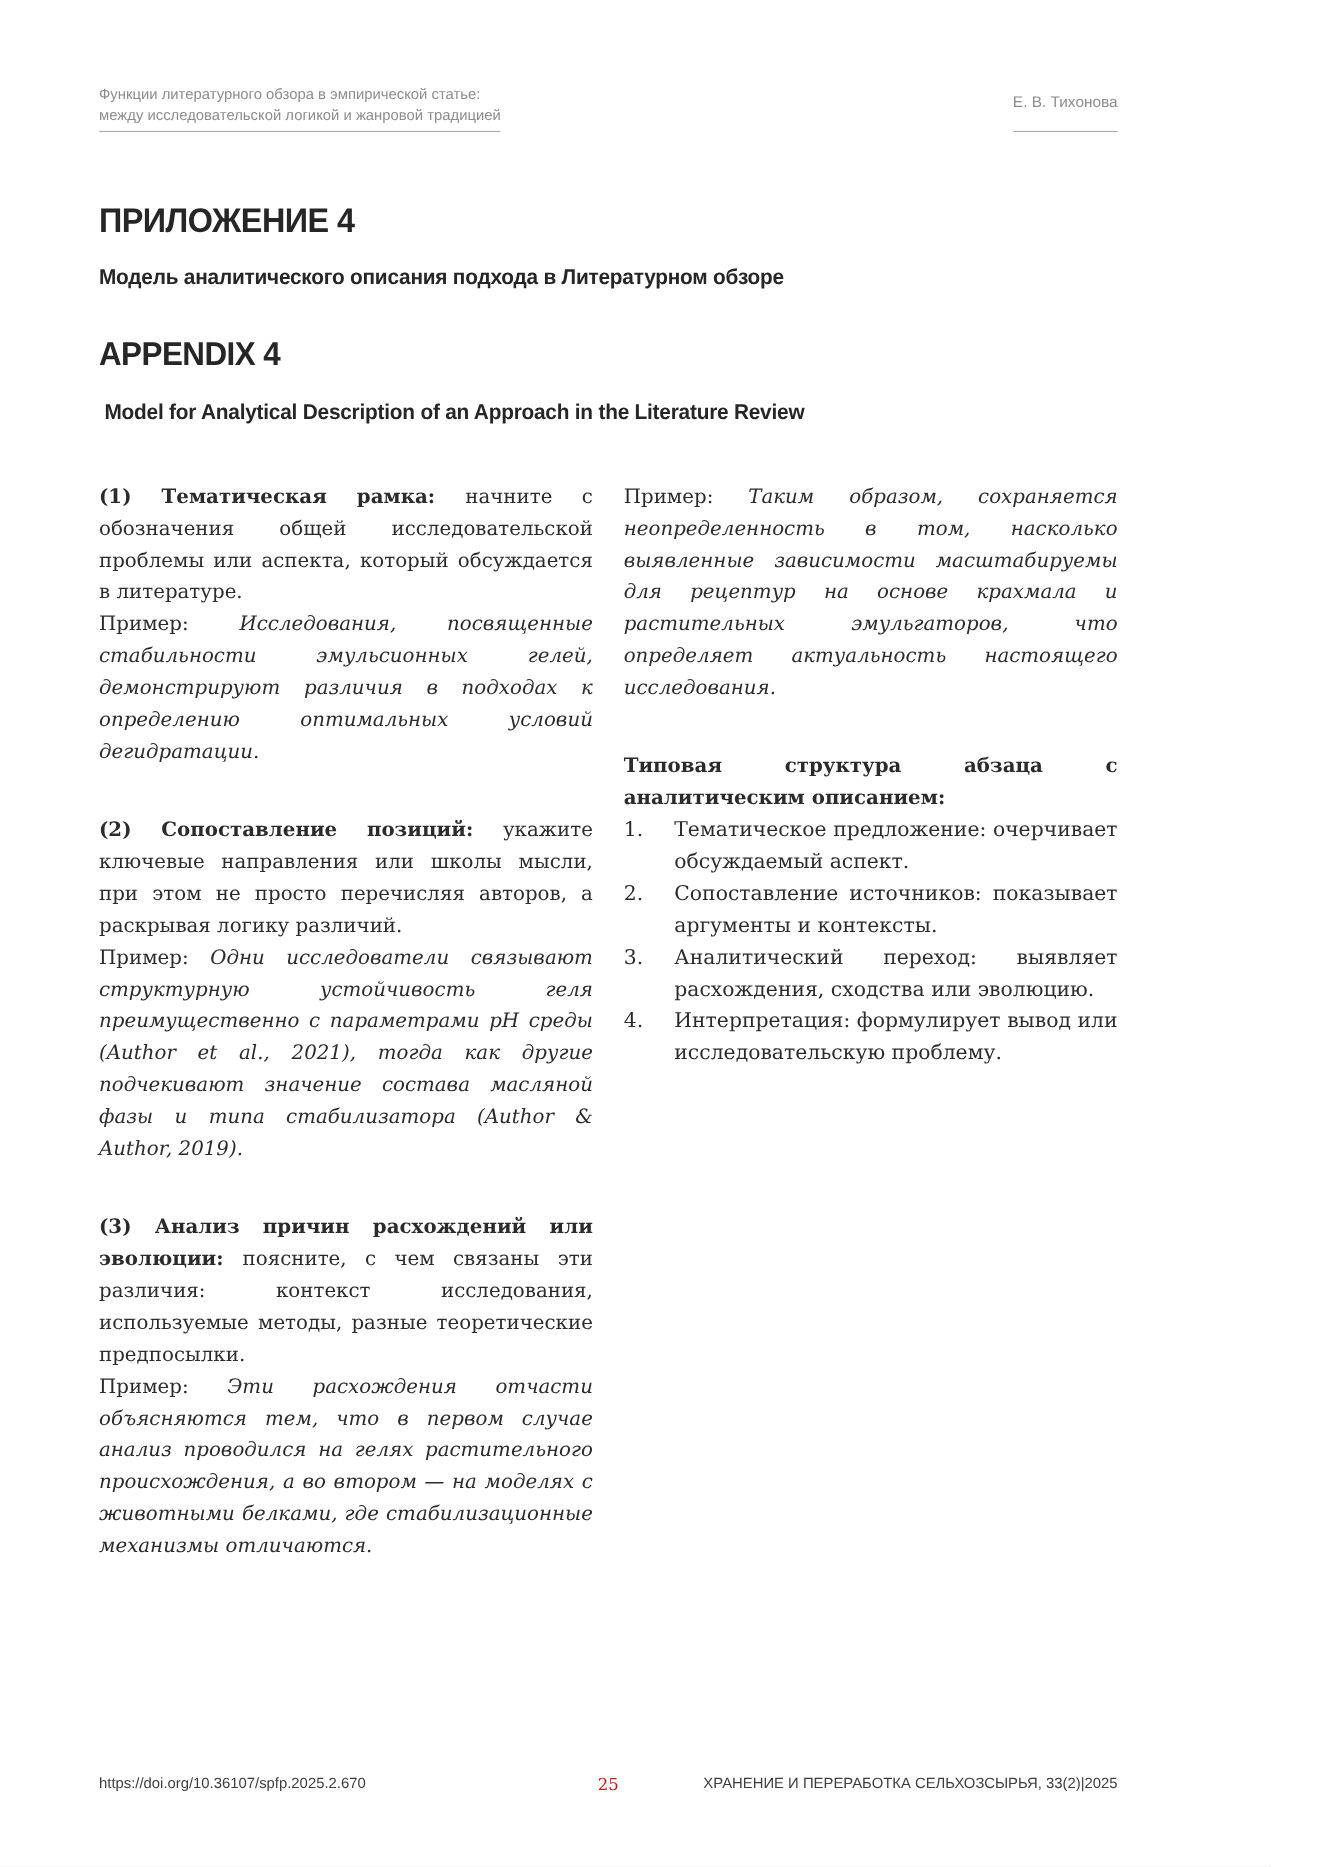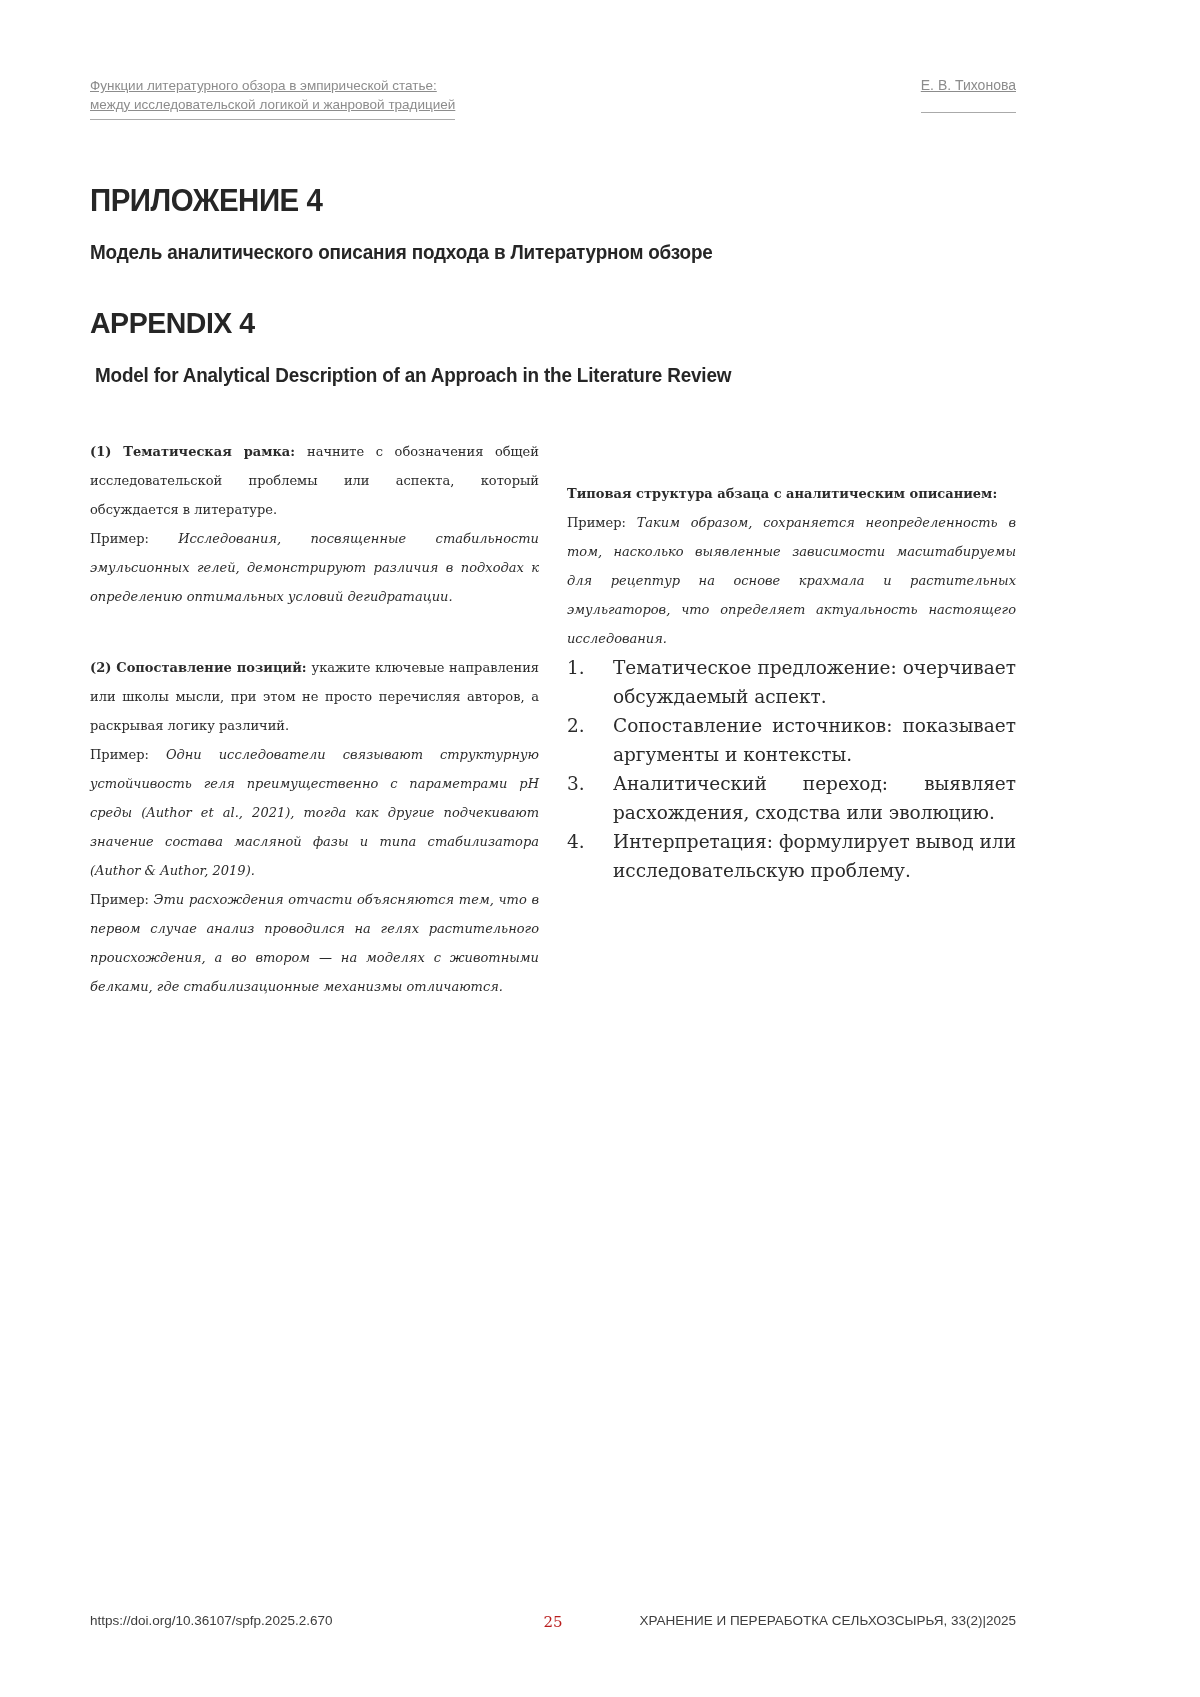--- a/index.html
+++ b/index.html
@@ -8,24 +8,23 @@
     width:1200px;height:1697px;
     background:#ffffff;
     margin:0 auto;
     font-family:"DejaVu Serif", serif;
     color:#2b2b2b;
     overflow:hidden;
   }
   
   .runhead{
     position:absolute;left:90px;top:76px;right:184px;
-    display:flex;justify-content:space-between;align-items:flex-start;
+    display:flex;justify-content:space-between;align-items:flex-end;
     font-family:"Liberation Sans", sans-serif;
     color:#8c8c8c;
-    text-decoration:underline;
   }
   .runhead-left{
     font-size:13.5px;line-height:19px;
     border-bottom:1px solid #aaaaaa;
     padding-bottom:5px;
   }
   .runhead-right{
     font-size:14px;line-height:19px;
     border-bottom:1px solid #aaaaaa;
     padding-bottom:17px;
@@ -60,21 +59,21 @@
     transform:scaleX(0.97);transform-origin:left;
   }
   
   .body-cols{
     position:absolute;left:90px;top:437px;width:926px;
     display:flex;gap:28px;
   }
   .col{width:449px;}
   .para{
     margin:0;
-    font-size:13px;line-height:29px;
+    font-size:18px;line-height:29px;
     text-align:justify;
   }
   .para.gap{margin-top:42px;}
   .b{font-weight:700;}
   .i{font-style:italic;}
   .heading{font-weight:700;}
   .li{
     display:flex;
     font-size:18.5px;line-height:29px;
   }
@@ -110,25 +109,26 @@
   <div class="subtitle-ru">Модель аналитического описания подхода в Литературном обзоре</div>
   <div class="title-en">APPENDIX 4</div>
   <div class="subtitle-en">Model for Analytical Description of an Approach in the Literature Review</div>
 
   <div class="body-cols">
     <div class="col">
         <p class="para"><span class="b">(1) Тематическая рамка: </span><span>начните с обозначения общей исследовательской проблемы или аспекта, который обсуждается в литературе.</span></p>
         <p class="para"><span>Пример: </span><span class="i">Исследования, посвященные стабильности эмульсионных гелей, демонстрируют различия в подходах к определению оптимальных условий дегидратации.</span></p>
         <p class="para gap"><span class="b">(2) Сопоставление позиций: </span><span>укажите ключевые направления или школы мысли, при этом не просто перечисляя авторов, а раскрывая логику различий.</span></p>
         <p class="para"><span>Пример: </span><span class="i">Одни исследователи связывают структурную устойчивость геля преимущественно с параметрами pH среды (Author et al., 2021), тогда как другие подчекивают значение состава масляной фазы и типа стабилизатора (Author &amp; Author, 2019).</span></p>
+        <p class="para gap"><span class="b">(3) Анализ причин расхождений или эволюции: </span><span>поясните, с чем связаны эти различия: контекст исследования, используемые методы, разные теоретические предпосылки.</span></p>
         <p class="para"><span>Пример: </span><span class="i">Эти расхождения отчасти объясняются тем, что в первом случае анализ проводился на гелях растительного происхождения, а во втором — на моделях с животными белками, где стабилизационные механизмы отличаются.</span></p>
       </div>
     <div class="col">
+        <p class="para"><span>Пример: </span><span class="i">Таким образом, сохраняется неопределенность в том, насколько выявленные зависимости масштабируемы для рецептур на основе крахмала и растительных эмульгаторов, что определяет актуальность настоящего исследования.</span></p>
         <p class="para heading gap"><span class="b">Типовая структура абзаца с аналитическим описанием:</span></p>
-        <p class="para"><span>Пример: </span><span class="i">Таким образом, сохраняется неопределенность в том, насколько выявленные зависимости масштабируемы для рецептур на основе крахмала и растительных эмульгаторов, что определяет актуальность настоящего исследования.</span></p>
         <div class="li">
           <span class="num">1.</span>
           <span class="litext">Тематическое предложение: очерчивает обсуждаемый аспект.</span>
         </div>
         <div class="li">
           <span class="num">2.</span>
           <span class="litext">Сопоставление источников: показывает аргументы и контексты.</span>
         </div>
         <div class="li">
           <span class="num">3.</span>

